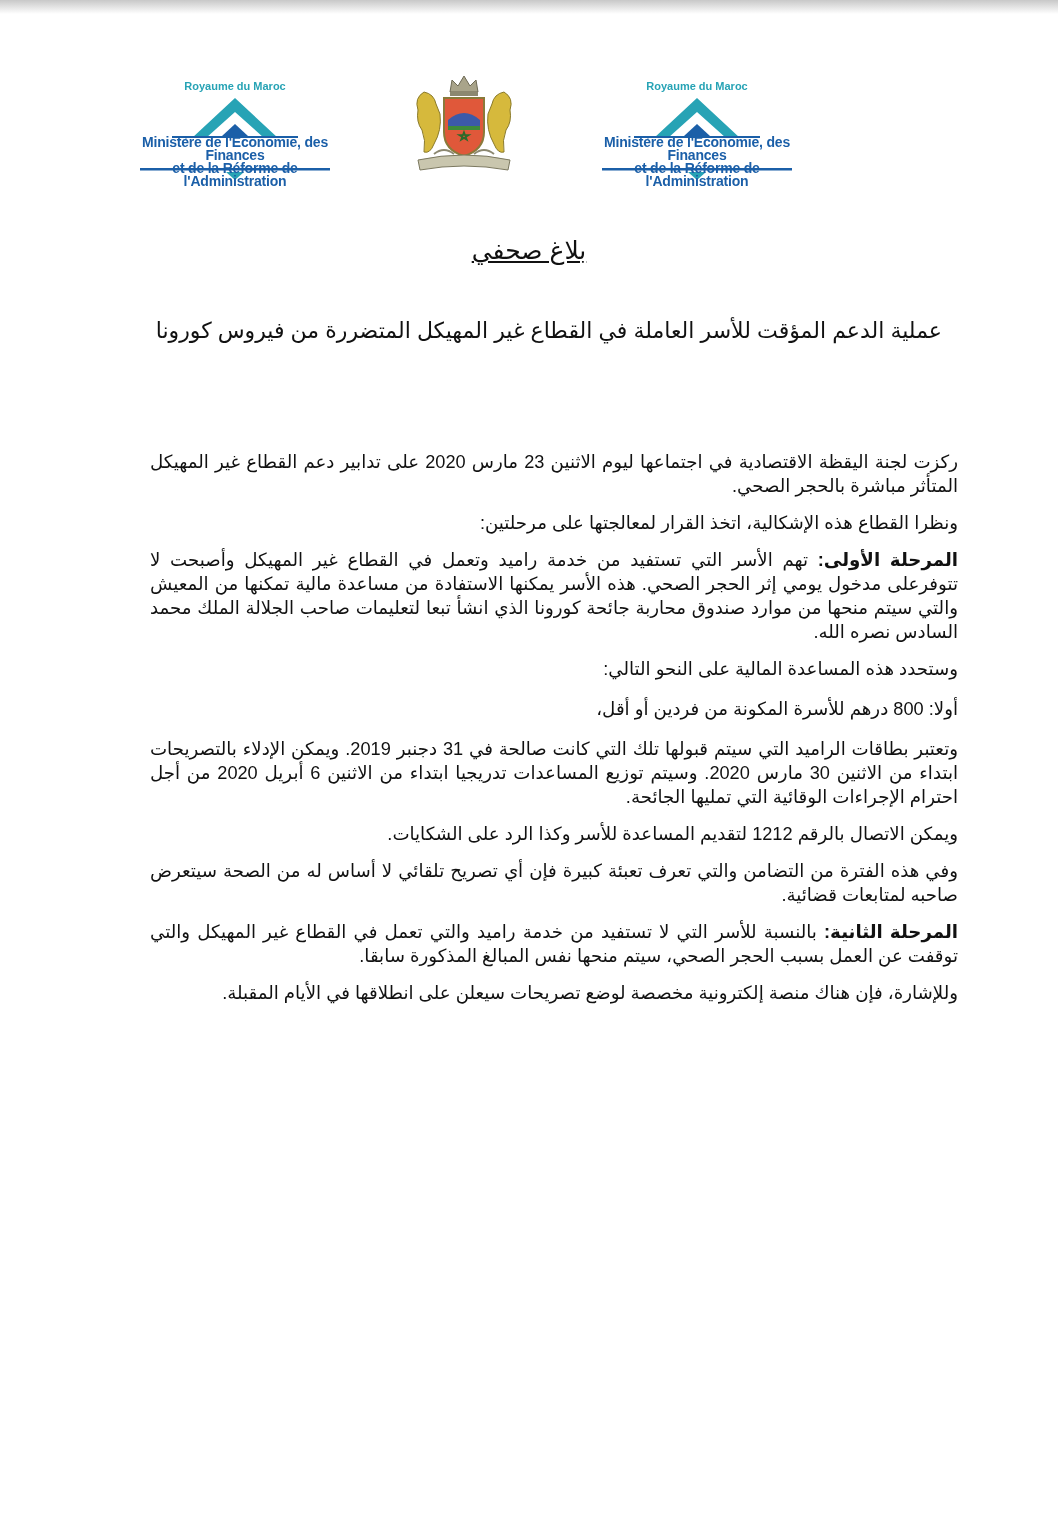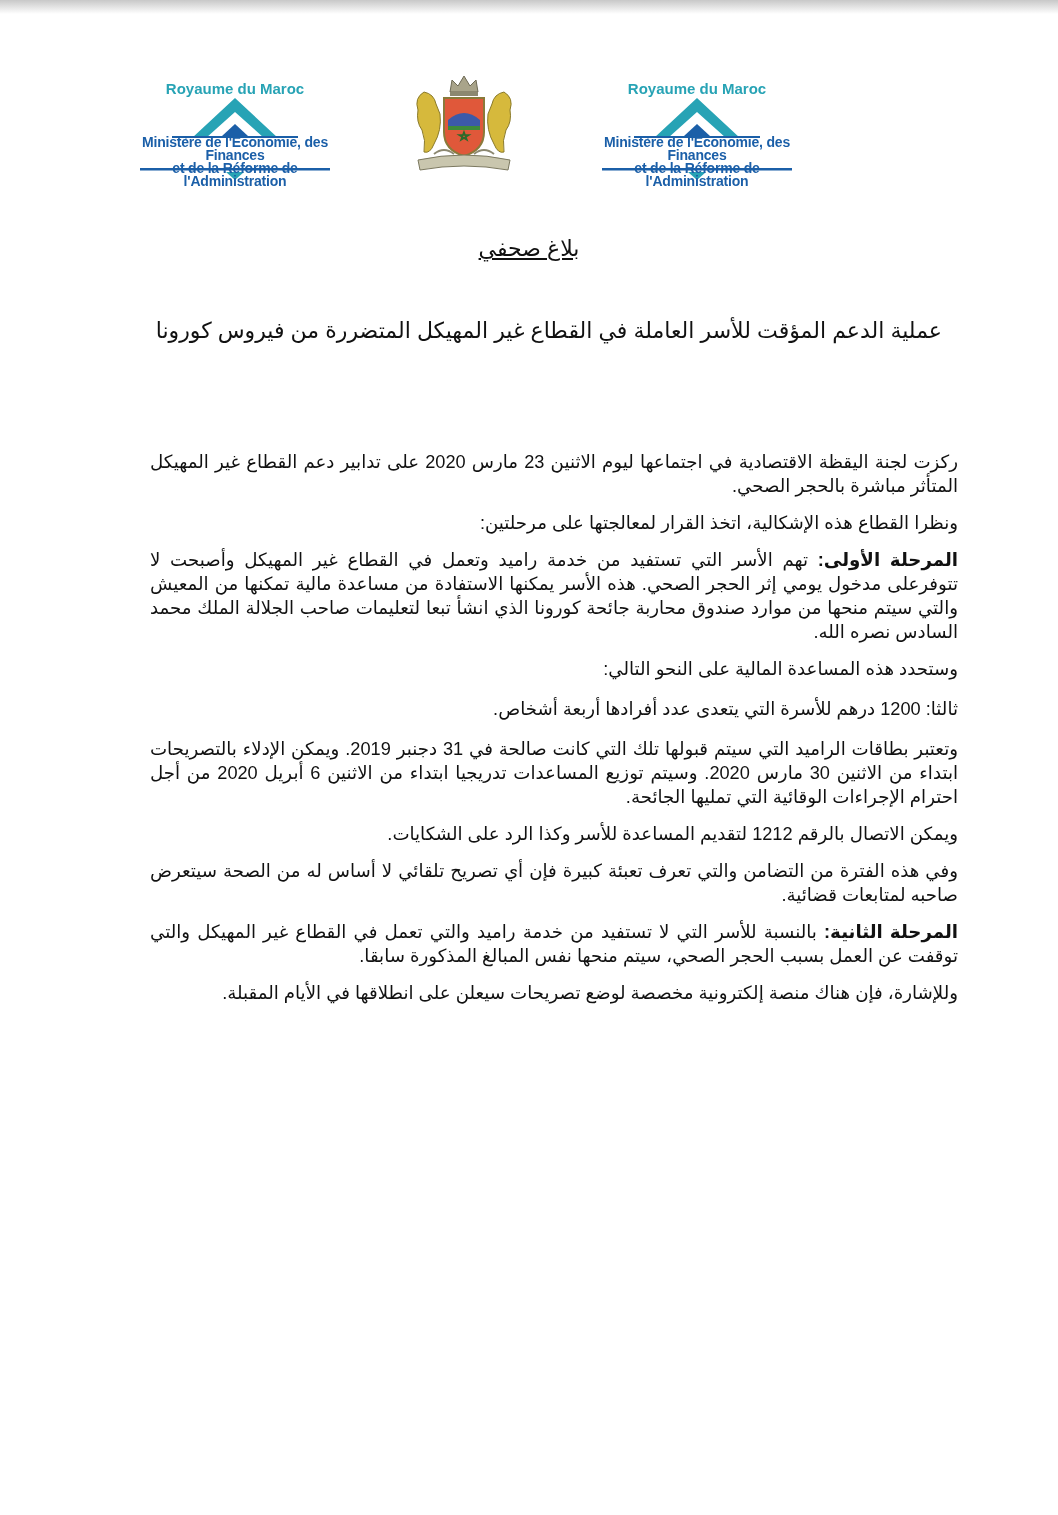--- a/index.html
+++ b/index.html
@@ -9,34 +9,34 @@
   }
   .top-shadow {
     position: absolute; left: 0; top: 0; width: 1058px; height: 14px;
     background: linear-gradient(#c8c8c8, rgba(255,255,255,0));
   }
   .logo {
     position: absolute; width: 210px; height: 110px;
   }
   .logo .kingdom {
     position: absolute; top: 0; left: 0; width: 100%; text-align: center;
-    font-size: 15px; font-weight: bold; color: #27a3b5;
+    font-size: 11px; font-weight: bold; color: #27a3b5;
   }
   .logo svg { position: absolute; left: 0; top: 10px; }
   .logo .ministry {
     position: absolute; top: 56px; left: 0; width: 100%; text-align: center;
     font-size: 14px; font-weight: bold; color: #1b5fa8; line-height: 13px; letter-spacing: -0.2px;
   }
   #logo-left { left: 130px; top: 80px; }
   #logo-right { left: 592px; top: 80px; }
   #coat-of-arms { position: absolute; left: 404px; top: 70px; width: 120px; height: 110px; }
 
   .heading {
     position: absolute; top: 236px; left: 0; width: 1058px; text-align: center;
-    font-size: 22px; text-decoration: underline; direction: rtl;
+    font-size: 25px; text-decoration: underline; direction: rtl;
   }
   .title {
     position: absolute; top: 318px; left: 100px; width: 842px; text-align: right;
     font-size: 22px; direction: rtl;
   }
   .body-text {
     position: absolute; top: 450px; left: 150px; width: 808px;
     direction: rtl; text-align: justify; font-size: 18.2px; line-height: 24px;
   }
   .body-text p { margin: 0 0 13px 0; }
@@ -96,19 +96,19 @@
 </div>
 
 <div class="heading">بلاغ صحفي</div>
 <div class="title">عملية الدعم المؤقت للأسر العاملة في القطاع غير المهيكل المتضررة من فيروس كورونا</div>
 
 <div class="body-text">
   <p>ركزت لجنة اليقظة الاقتصادية في اجتماعها ليوم الاثنين 23 مارس 2020 على تدابير دعم القطاع غير المهيكل المتأثر مباشرة بالحجر الصحي.</p>
   <p>ونظرا القطاع هذه الإشكالية، اتخذ القرار لمعالجتها على مرحلتين:</p>
   <p><b>المرحلة الأولى:</b><span> تهم الأسر التي تستفيد من خدمة راميد وتعمل في القطاع غير المهيكل وأصبحت لا تتوفرعلى مدخول يومي إثر الحجر الصحي. هذه الأسر يمكنها الاستفادة من مساعدة مالية تمكنها من المعيش والتي سيتم منحها من موارد صندوق محاربة جائحة كورونا الذي انشأ تبعا لتعليمات صاحب الجلالة الملك محمد السادس نصره الله.</span></p>
   <p class="item">وستحدد هذه المساعدة المالية على النحو التالي:</p>
-  <p class="item">ثالثا: 1200 درهم للأسرة التي يتعدى عدد أفرادها أربعة أشخاص.</p>
+  <p class="item">أولا: 800 درهم للأسرة المكونة من فردين أو أقل،</p>
   <p>وتعتبر بطاقات الراميد التي سيتم قبولها تلك التي كانت صالحة في 31 دجنبر 2019. ويمكن الإدلاء بالتصريحات ابتداء من الاثنين 30 مارس 2020. وسيتم توزيع المساعدات تدريجيا ابتداء من الاثنين 6 أبريل 2020 من أجل احترام الإجراءات الوقائية التي تمليها الجائحة.</p>
   <p>ويمكن الاتصال بالرقم 1212 لتقديم المساعدة للأسر وكذا الرد على الشكايات.</p>
   <p>وفي هذه الفترة من التضامن والتي تعرف تعبئة كبيرة فإن أي تصريح تلقائي لا أساس له من الصحة سيتعرض صاحبه لمتابعات قضائية.</p>
   <p><b>المرحلة الثانية:</b><span> بالنسبة للأسر التي لا تستفيد من خدمة راميد والتي تعمل في القطاع غير المهيكل والتي توقفت عن العمل بسبب الحجر الصحي، سيتم منحها نفس المبالغ المذكورة سابقا.</span></p>
   <p>وللإشارة، فإن هناك منصة إلكترونية مخصصة لوضع تصريحات سيعلن على انطلاقها في الأيام المقبلة.</p>
 </div>
 
 </body></html>

